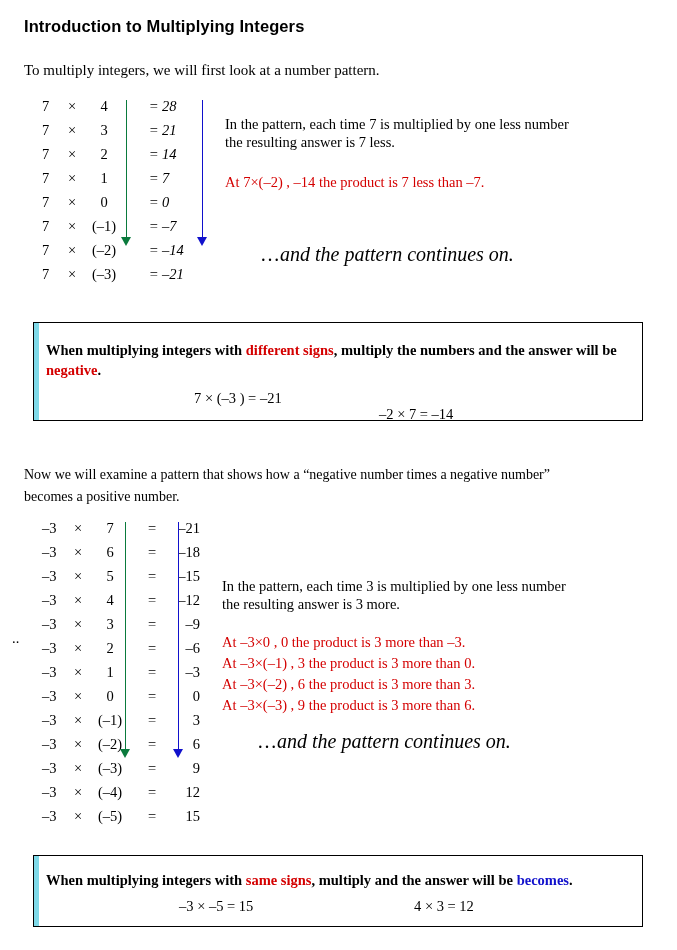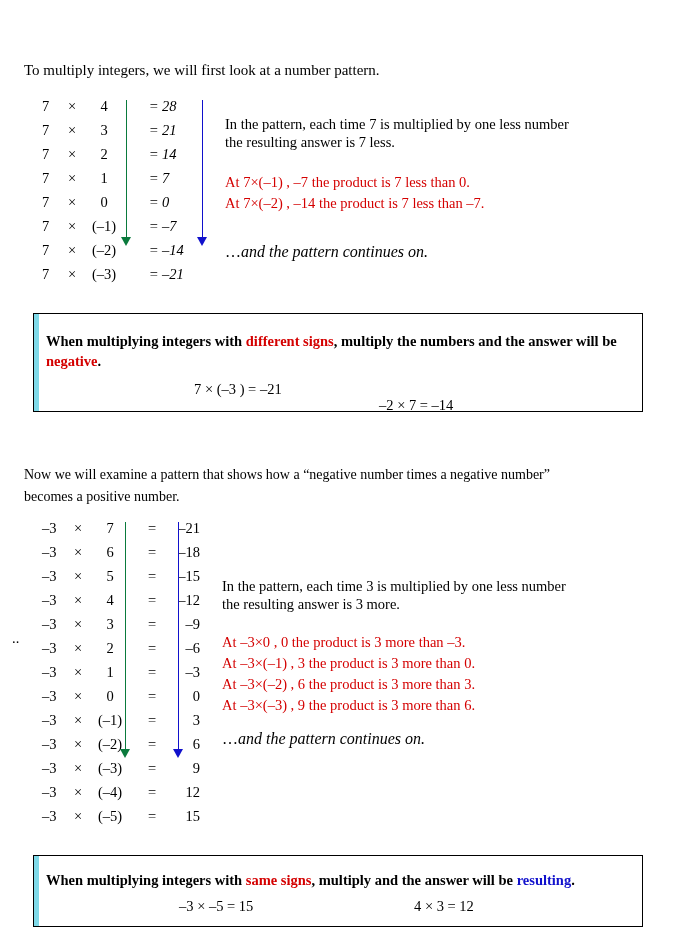--- a/index.html
+++ b/index.html
@@ -95,22 +95,23 @@
     line-height: 18px;
   }
   .note-red {
     position: absolute;
     font-size: 14.5px;
     color: #d40000;
     line-height: 21px;
   }
   .note-italic {
     position: absolute;
-    font-size: 16px;
+    font-size: 20px;
     font-style: italic;
+    margin-left: 35px;
   }
   .note-italic .lead { font-style: normal; }
 
   
   .rulebox {
     position: absolute;
     border: 1px solid #000000;
     background: #ffffff;
     box-sizing: border-box;
   }
@@ -164,20 +165,21 @@
     left: 12px;
     top: 630px;
     font-size: 14.5px;
   }
 </style>
 </head>
 <body>
 
 <div class="page">
 
+  <div class="title">Introduction to Multiplying Integers</div>
 
   <div class="intro1">To multiply integers, we will first look at a number pattern.</div>
 
   <div class="pattern1">
     <div class="prow">
       <span class="p-a">7</span>
       <span class="p-times">×</span>
       <span class="p-b">4</span>
       <span class="p-bar"></span>
       <span class="p-eq">=</span>
@@ -242,29 +244,28 @@
   </div>
 
   <div class="arrowline" style="left:126px; top:100px; height:138px;"></div>
   <div class="arrowhead green-head" style="left:121px; top:237px;"></div>
   <div class="arrowline blue-line" style="left:202px; top:100px; height:138px;"></div>
   <div class="arrowhead blue-head" style="left:197px; top:237px;"></div>
 
   <div class="note-black" style="left:225px; top:115px; width:360px;">In the pattern, each time 7 is multiplied by one less number the resulting answer is 7 less.</div>
 
   <div class="note-red" style="left:225px; top:172px; width:370px;">
-    <div>At 7×(–1) , –7 the product is 7 less than 0.</div>
     <div>At 7×(–2) , –14 the product is 7 less than –7.</div>
   </div>
 
   <div class="note-italic" style="left:225px; top:243px;">
     <span class="lead">…</span><span>and the pattern continues on.</span>
   </div>
 
-  <div class="rulebox" style="left:33px; top:313px; width:610px; height:99px;">
+  <div class="rulebox" style="left:33px; top:322px; width:610px; height:99px;">
     <div class="leftbar"></div>
     <div class="ruletext" style="left:12px; top:17px; width:588px;">
       <span>When multiplying integers with </span><span class="red">different signs</span><span>, multiply the numbers and the answer</span>
       <span>will be </span><span class="red">negative</span><span>.</span>
     </div>
     <div class="rule-eq" style="left:160px; top:67px;">7 × (–3 )  =  –21</div>
     <div class="rule-eq" style="left:345px; top:67px;margin-top:16px;">–2 × 7  =  –14</div>
   </div>
 
   <div class="intro2">Now we will examine a pattern that shows how a “negative number times a negative number” becomes a positive number.</div>
@@ -392,19 +393,19 @@
     <div>At –3×(–3) , 9 the product is 3 more than 6.</div>
   </div>
 
   <div class="note-italic" style="left:222px; top:730px;">
     <span class="lead">…</span><span>and the pattern continues on.</span>
   </div>
 
   <div class="rulebox" style="left:33px; top:855px; width:610px; height:72px;">
     <div class="leftbar"></div>
     <div class="ruletext" style="left:12px; top:14px; width:588px;">
-      <span>When multiplying integers with </span><span class="red">same signs</span><span>, multiply and the answer will be </span><span class="blue">resulting</span><span>.</span>
+      <span>When multiplying integers with </span><span class="red">same signs</span><span>, multiply and the answer will be </span><span class="blue">becomes</span><span>.</span>
     </div>
     <div class="rule-eq" style="left:145px; top:42px;">–3 × –5  =  15</div>
     <div class="rule-eq" style="left:380px; top:42px;text-align:right;">4 × 3  =  12</div>
   </div>
 
 </div>
 
 </body></html>

